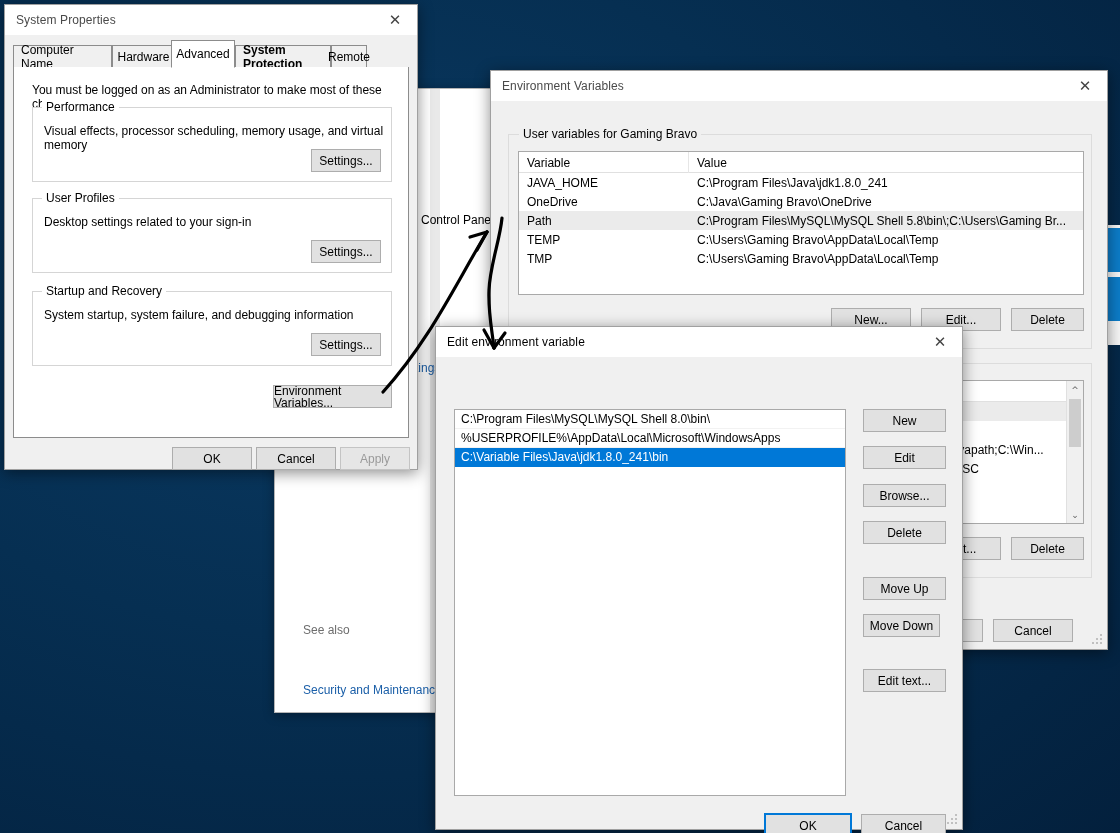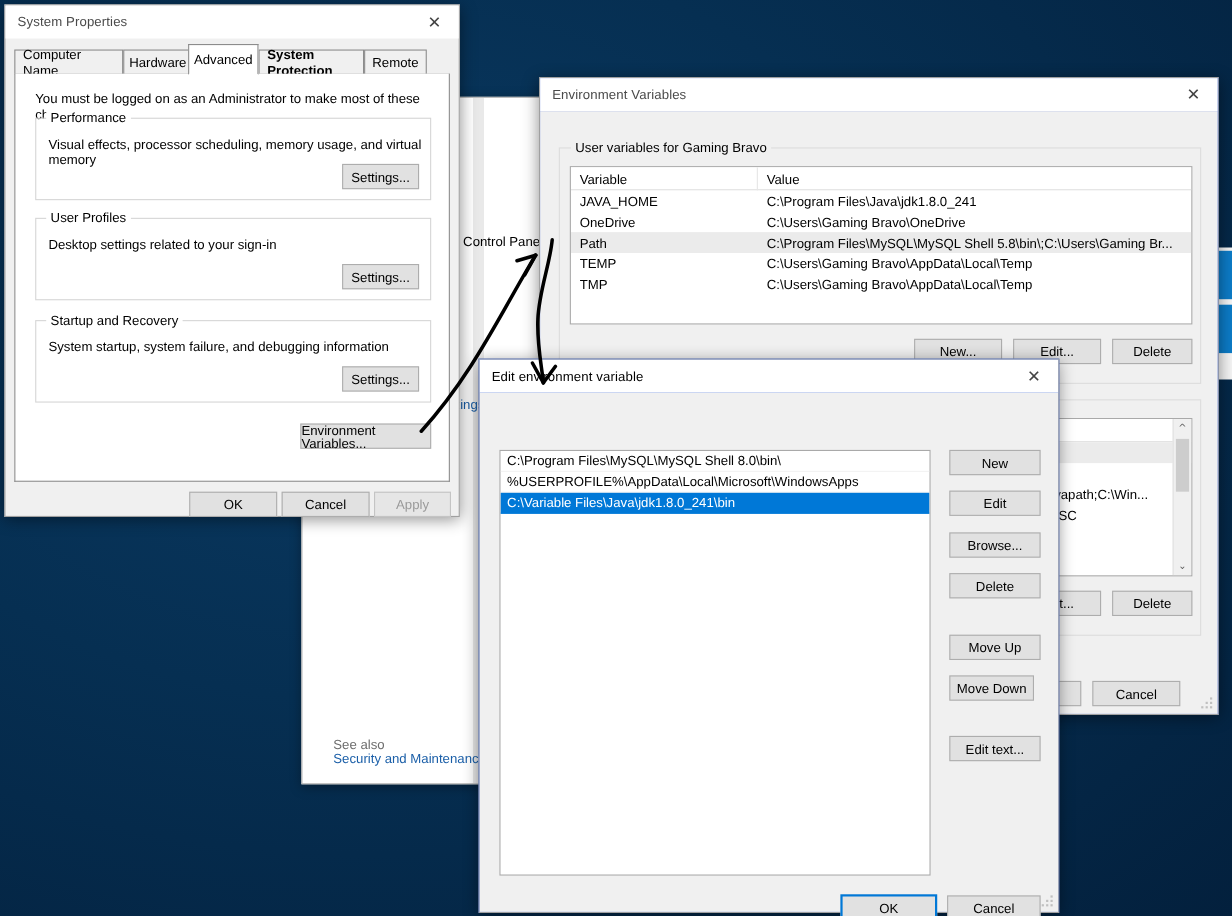--- a/index.html
+++ b/index.html
@@ -218,21 +218,21 @@
   }
   #cpanel .cp-crumb {
     position: absolute; left: 146px; top: 124px;
     font-size: 12px; color: #000;
   }
   #cpanel .cp-link {
     position: absolute; left: 28px; top: 594px;
     font-size: 12px; color: #1b5fa8;
   }
   #cpanel .cp-seealso {
-    position: absolute; left: 28px; top: 581px;
+    position: absolute; left: 28px; top: 534px;
     font-size: 12px; color: #6d6d6d;
   }
   #cpanel .cp-settings {
     position: absolute; left: 140px; top: 272px;
     font-size: 12px; color: #1b5fa8;
   }
   #cpanel .cp-strip {
     position: absolute; left: 155px; top: 0; width: 10px; bottom: 0;
     background: #e9e9e9;
   }
@@ -275,21 +275,21 @@
   <div class="titlebar">
     <span class="title">System Properties</span>
     <div class="closebtn">✕</div>
   </div>
   <div class="body">
     <div class="tabstrip">
       <div class="tab" style="left:0px;width:99px;">Computer Name</div>
       <div class="tab" style="left:99px;width:63px;">Hardware</div>
       <div class="tab active" style="left:158px;width:64px;">Advanced</div>
       <div class="tab" style="left:222px;width:96px;font-weight:bold;">System Protection</div>
-      <div class="tab" style="left:318px;width:57px;">Remote</div>
+      <div class="tab" style="left:318px;width:36px;">Remote</div>
     </div>
 
     <div class="tabpage">
       <div class="hint">You must be logged on as an Administrator to make most of these changes.</div>
 
       <div class="group" style="left:18px;top:40px;width:360px;height:75px;">
         <span class="legend">Performance</span>
         <div class="gb-text">Visual effects, processor scheduling, memory usage, and virtual memory</div>
         <div class="btn" style="position:absolute;right:10px;bottom:9px;width:70px;height:23px;">Settings...</div>
       </div>
@@ -329,21 +329,21 @@
         <div class="lv-head">
           <div class="col" style="width:170px;">Variable</div>
           <div class="col" style="flex:1;border-right:none;">Value</div>
         </div>
         <div class="lv-row">
           <div class="c1" style="width:170px;">JAVA_HOME</div>
           <div class="c2" style="flex:1;">C:\Program Files\Java\jdk1.8.0_241</div>
         </div>
         <div class="lv-row">
           <div class="c1" style="width:170px;">OneDrive</div>
-          <div class="c2" style="flex:1;">C:\Users\Gaming Bravo\OneDrive</div>
+          <div class="c2" style="flex:1;">C:\Java\Gaming Bravo\OneDrive</div>
         </div>
         <div class="lv-row sel">
           <div class="c1" style="width:170px;">Path</div>
           <div class="c2" style="flex:1;">C:\Program Files\MySQL\MySQL Shell 5.8\bin\;C:\Users\Gaming Br...</div>
         </div>
         <div class="lv-row">
           <div class="c1" style="width:170px;">TEMP</div>
           <div class="c2" style="flex:1;">C:\Users\Gaming Bravo\AppData\Local\Temp</div>
         </div>
         <div class="lv-row">

